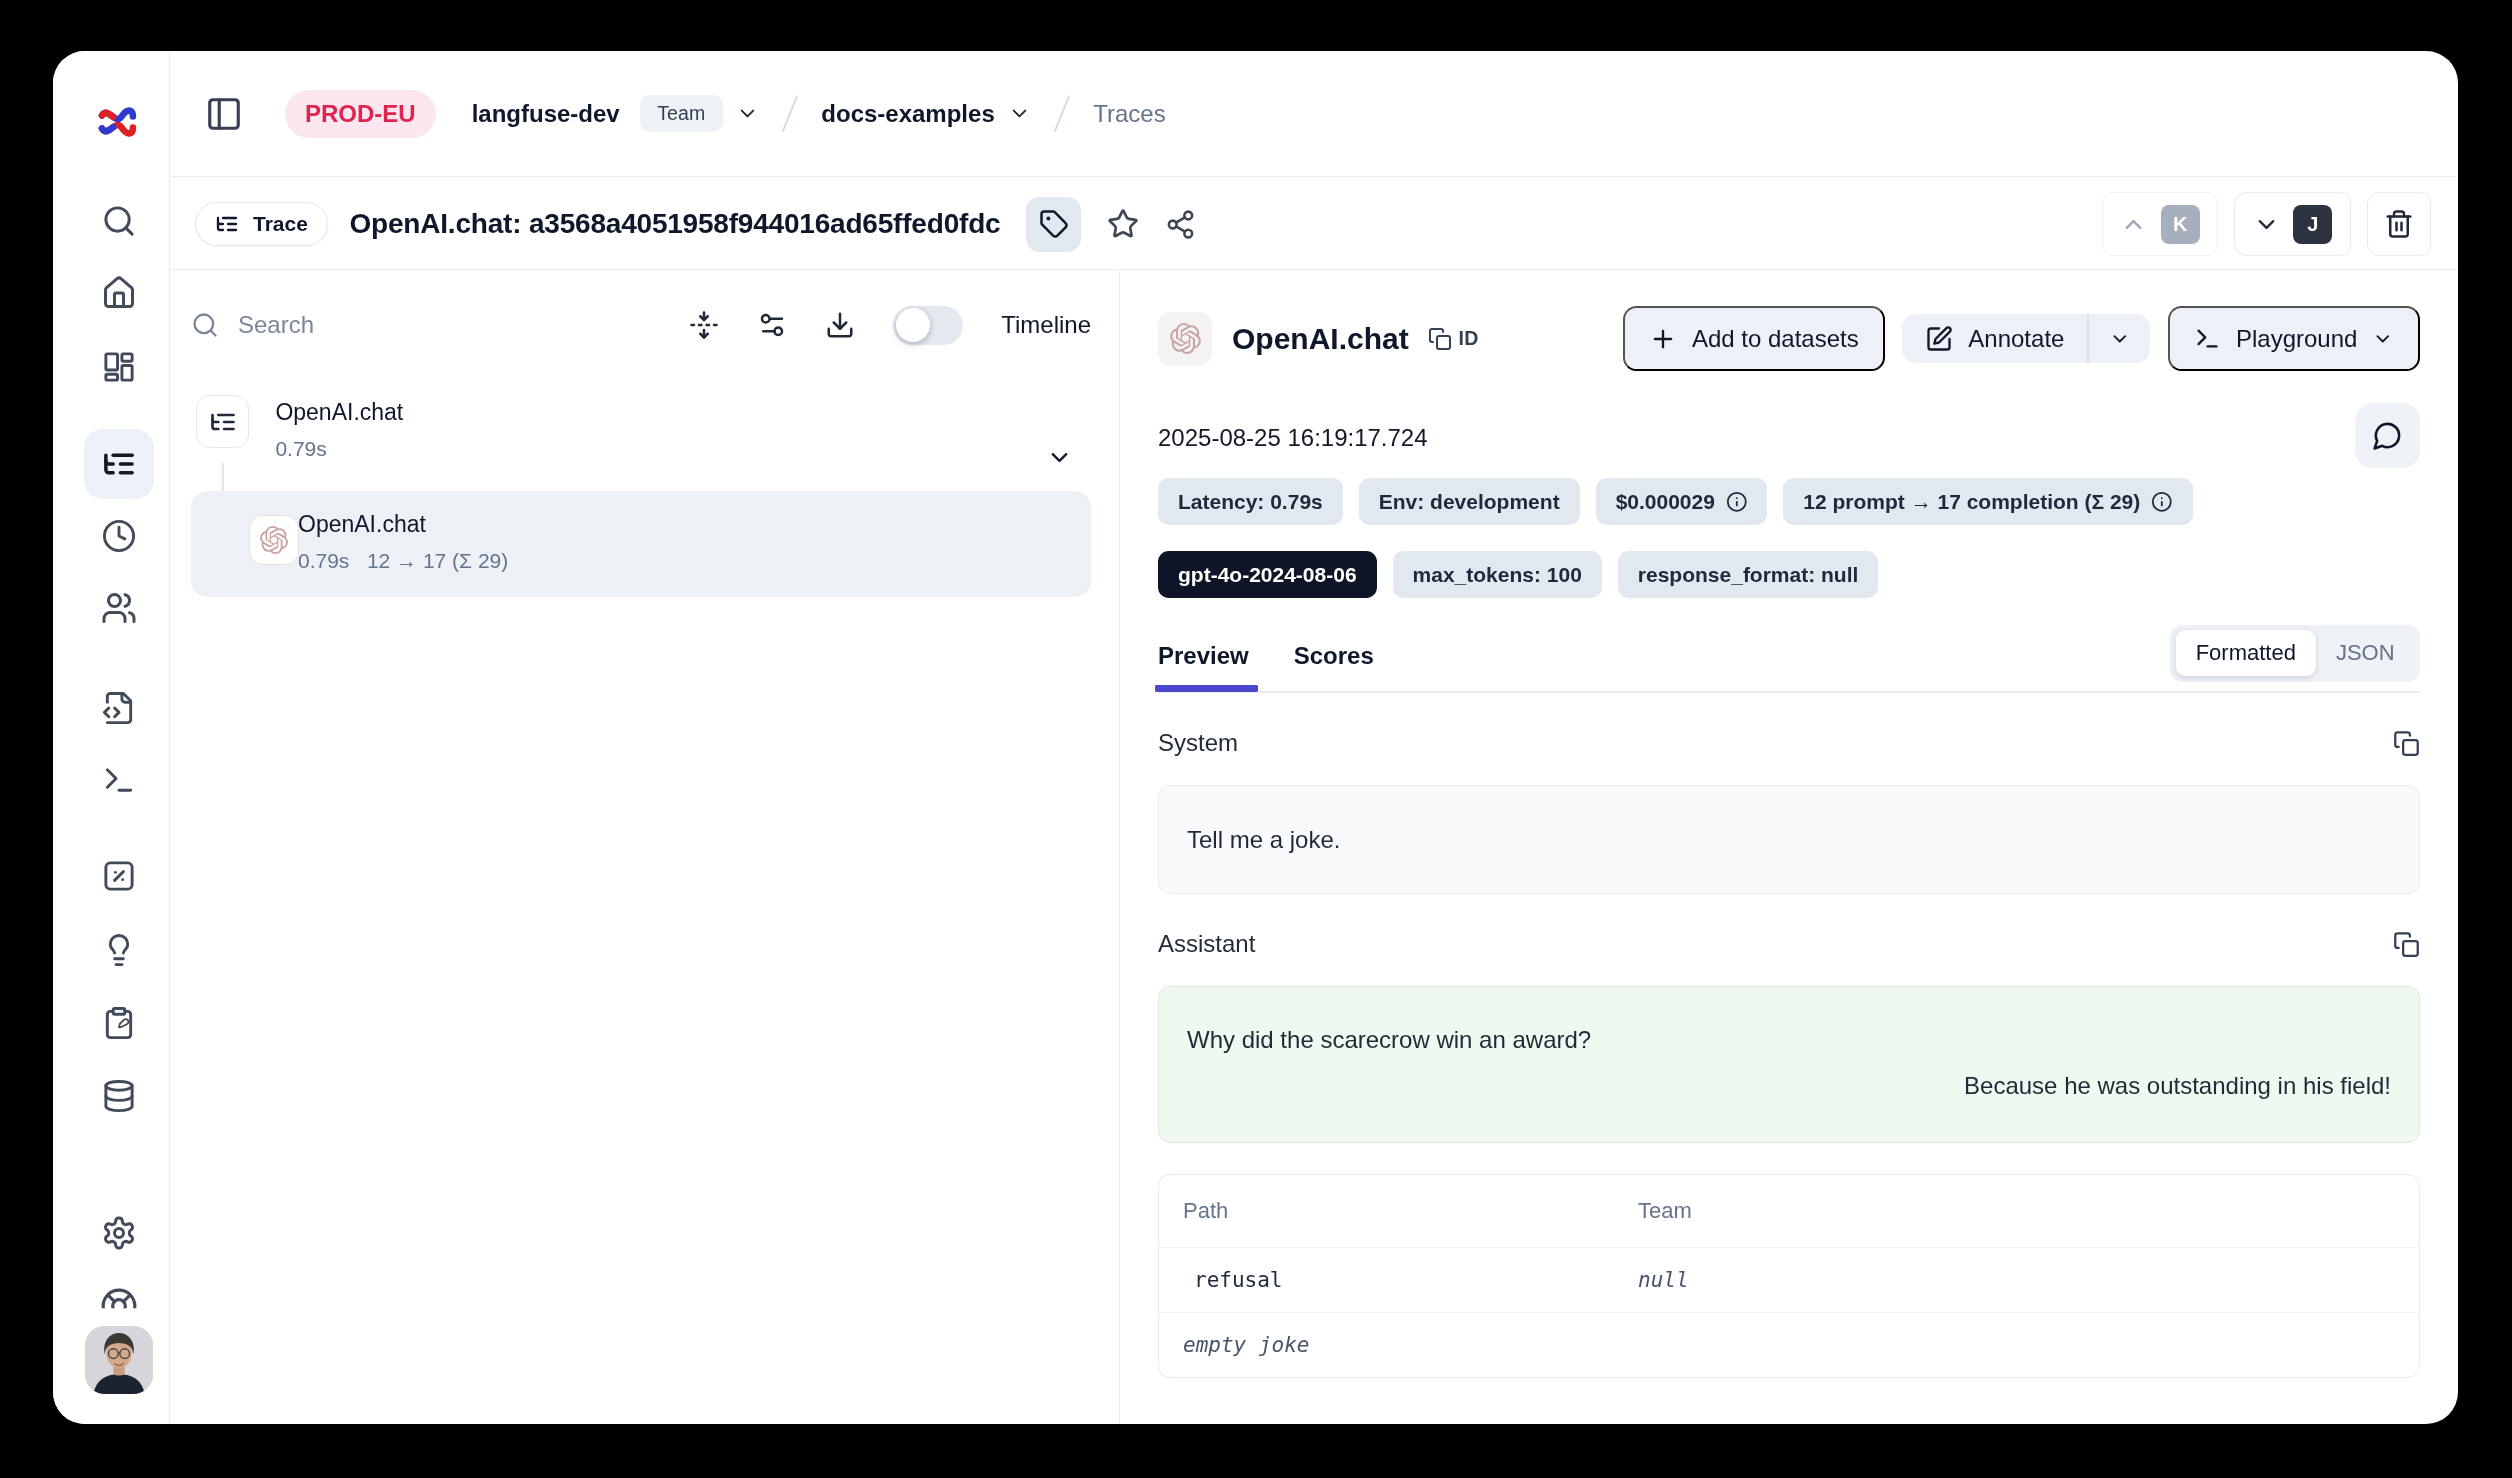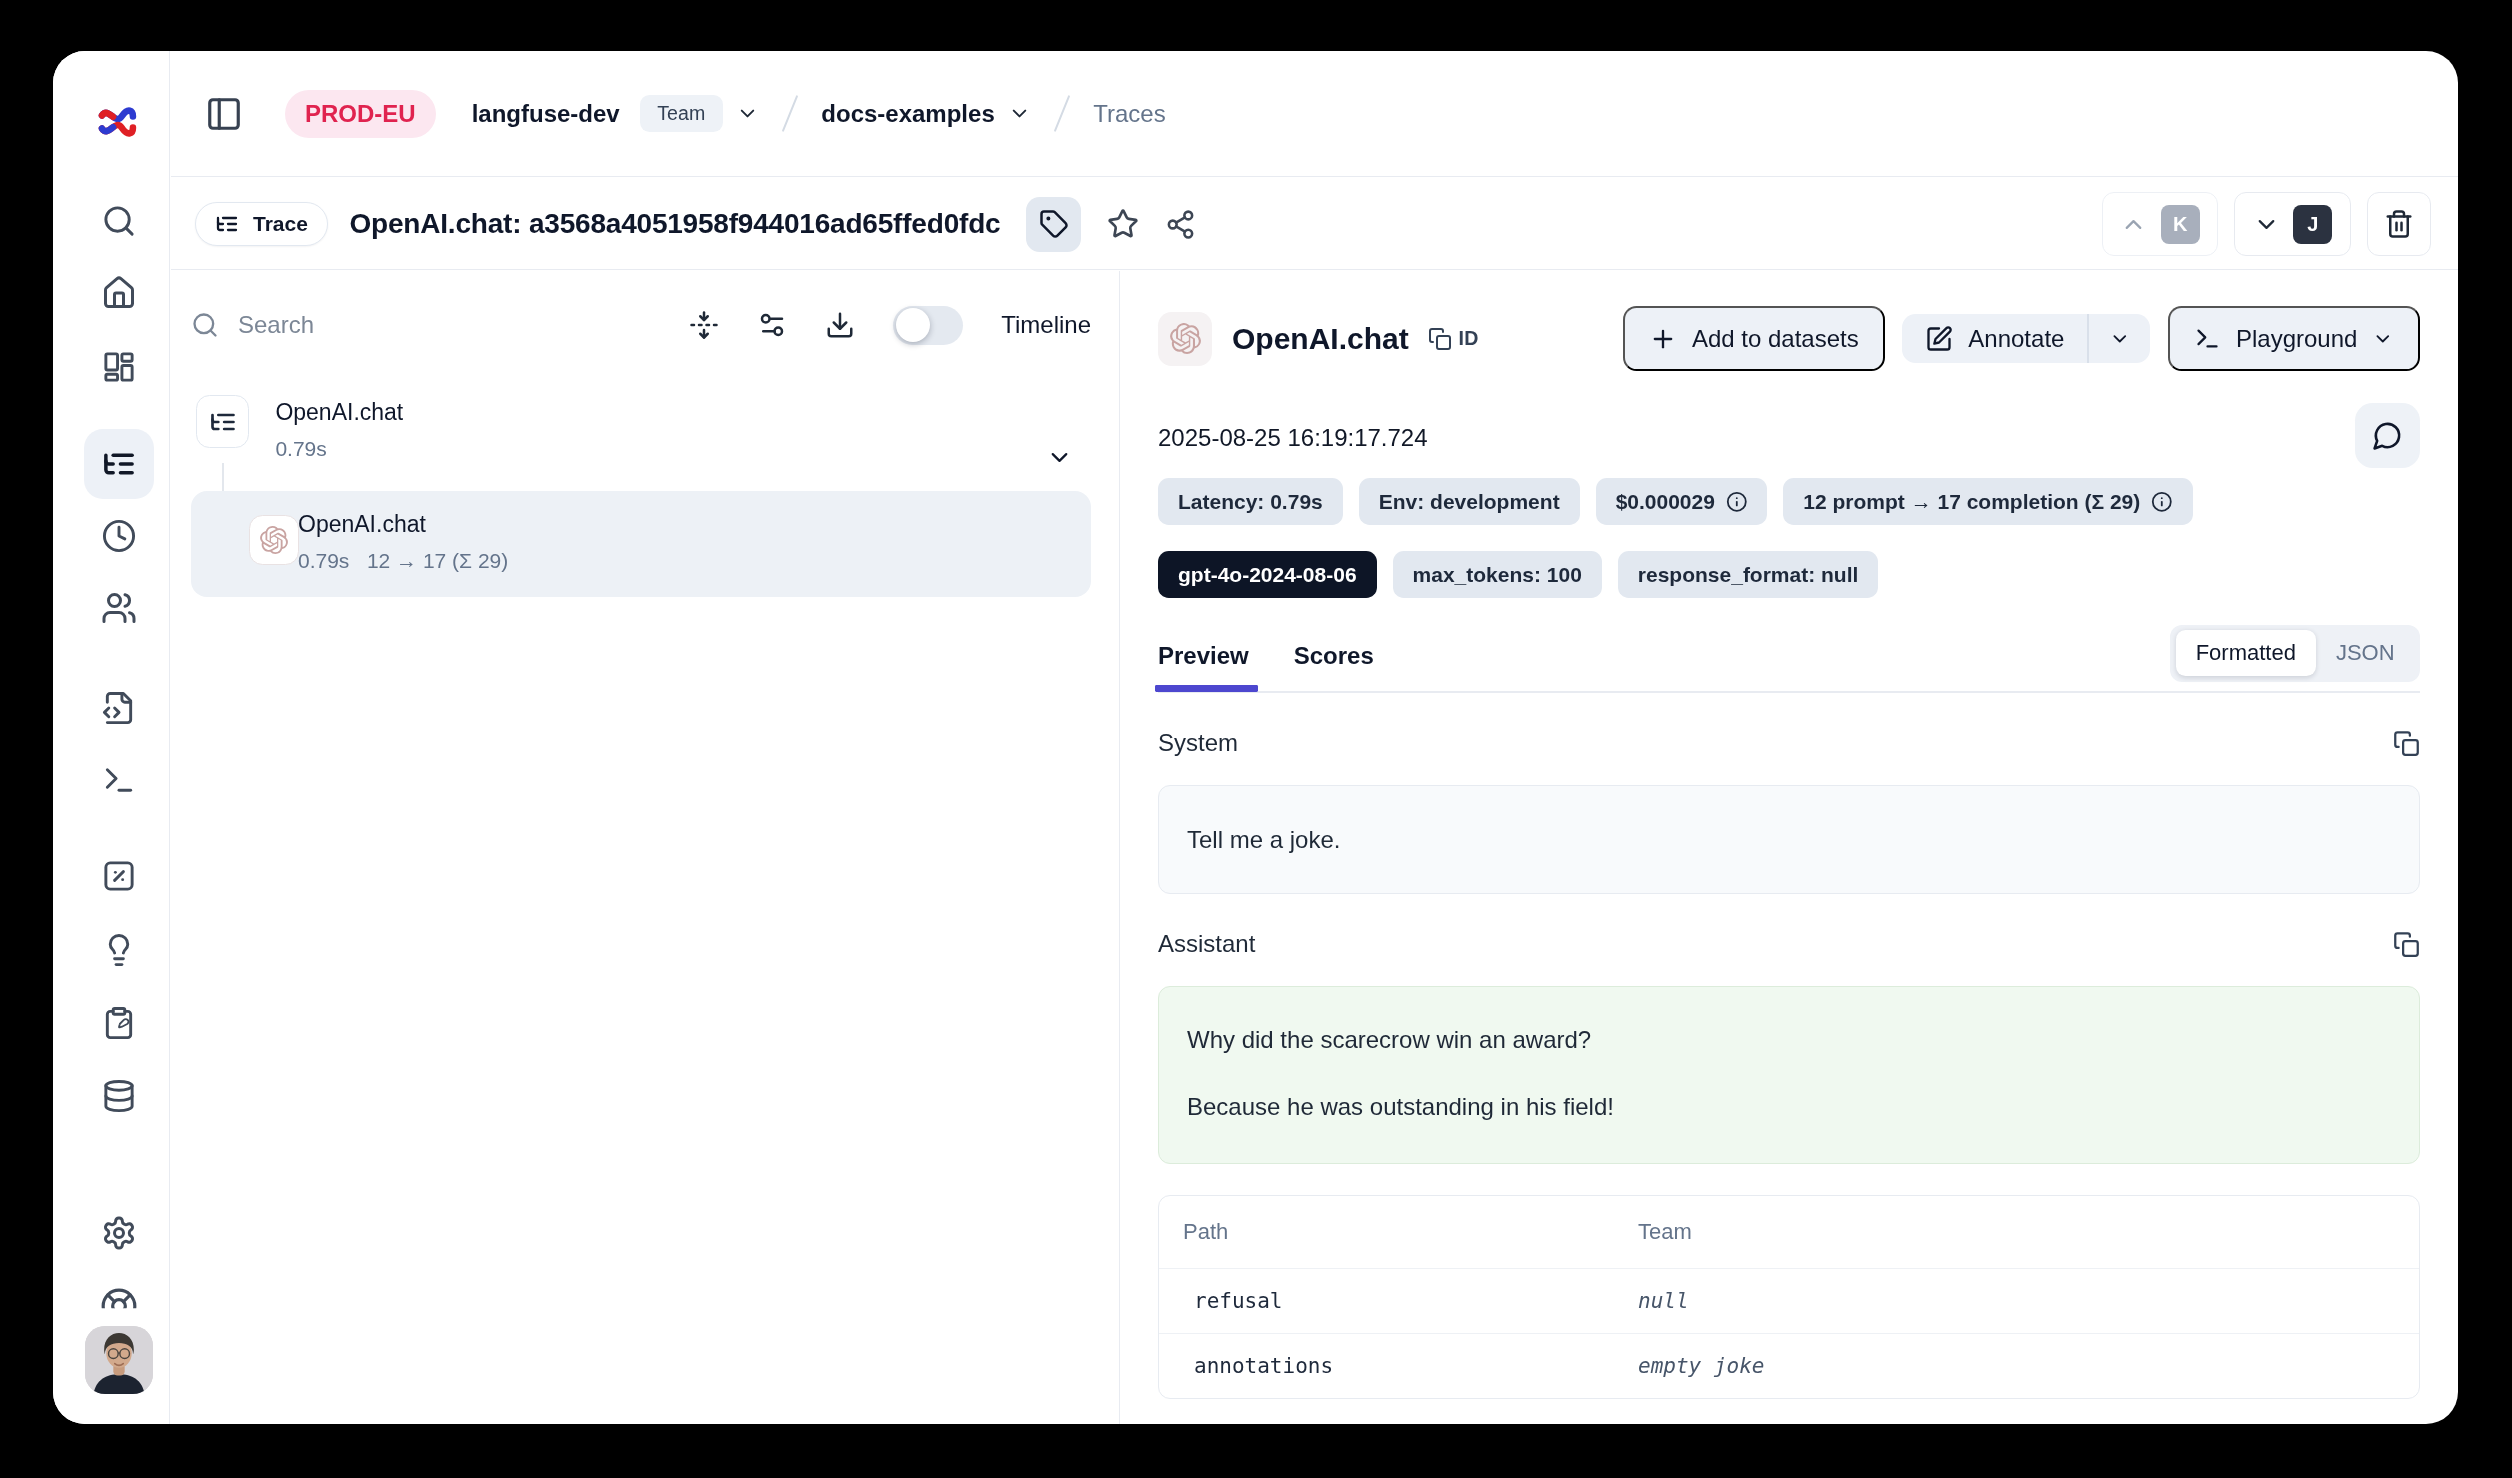--- a/index.html
+++ b/index.html
@@ -119,21 +119,21 @@
 
   .section-head { display:flex; align-items:center; margin-top:36px; }
   .section-title { font-size:24px; font-weight:500; color:#1f2937; }
   .section-actions { margin-left:auto; display:flex; align-items:center; gap:21.6px; color:#334155; }
   .icon-action { display:flex; cursor:pointer; }
 
   .msg-box { margin-top:28px; border:1.4px solid #e7ebf1; background:#f8fafc; border-radius:12px;
              padding:31px 28px; font-size:24px; color:#1f2937; }
   .msg-box.system { min-height:109px; display:flex; align-items:center; }
   .msg-box.assistant { background:#f0f9f0; border-color:#dcecdb; padding:39px 28px 42px; }
-  .msg-box.assistant p + p { margin-top:39px; }
+  .msg-box.assistant p + p { margin-top:18px;text-align:right; }
 
   .kv-table { margin-top:31px; border:1.4px solid #e7ebf1; border-radius:12px; overflow:hidden; background:#fff; }
   .kv-row { display:flex; border-top:1.4px solid #eef1f5; }
   .kv-row.header { border-top:none; }
   .kv-cell { padding:20px 24px; font-size:22px; }
   .kv-path { width:455px; flex:0 0 auto; }
   .kv-row.header .kv-cell { color:#64748b; font-weight:500; padding:23px 24px; }
   .kv-row.data .kv-path { font-family:"DejaVu Sans Mono", monospace; color:#1e293b; padding-left:35px; font-size:21px; }
   .kv-row.data .kv-value { font-family:"DejaVu Sans Mono", monospace; font-style:italic; color:#475569; font-size:21px; }
 </style>
@@ -673,21 +673,20 @@
         <div class="kv-table">
           <div class="kv-row header">
             <span class="kv-cell kv-path">Path</span>
             <span class="kv-cell kv-value">Team</span>
           </div>
           <div class="kv-row data">
             <span class="kv-cell kv-path">refusal</span>
             <span class="kv-cell kv-value">null</span>
           </div>
           <div class="kv-row data">
-            <span class="kv-cell kv-path">annotations</span>
             <span class="kv-cell kv-value">empty joke</span>
           </div>
         </div>
 
       </section>
     </div>
   </div>
 </div>
 
 

